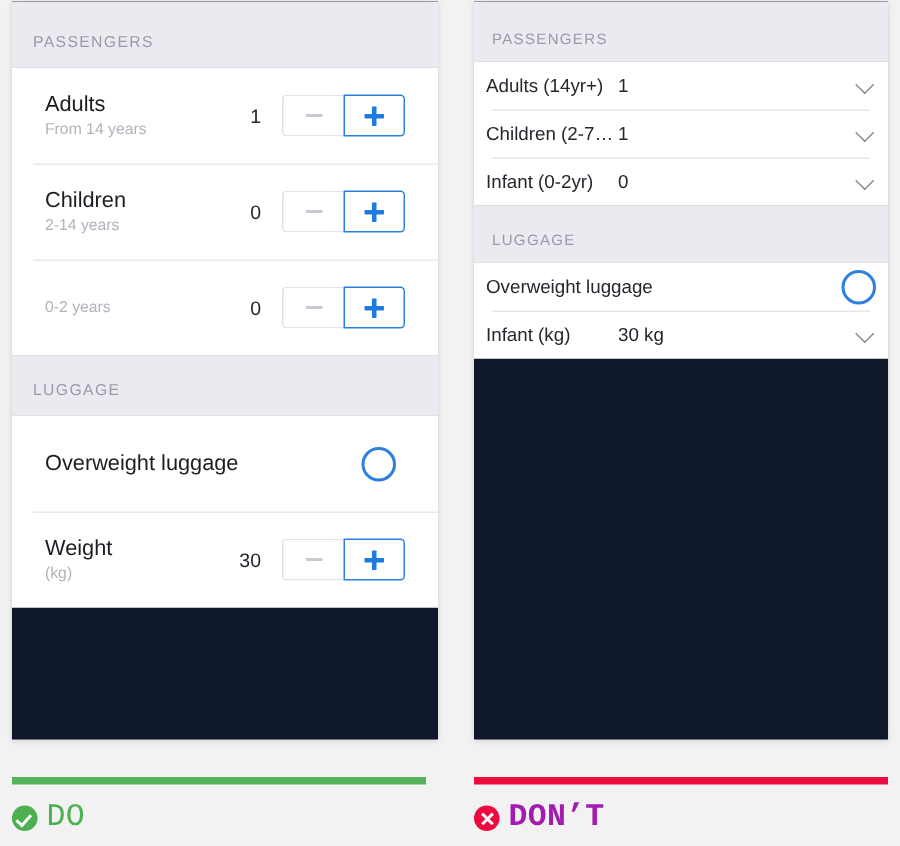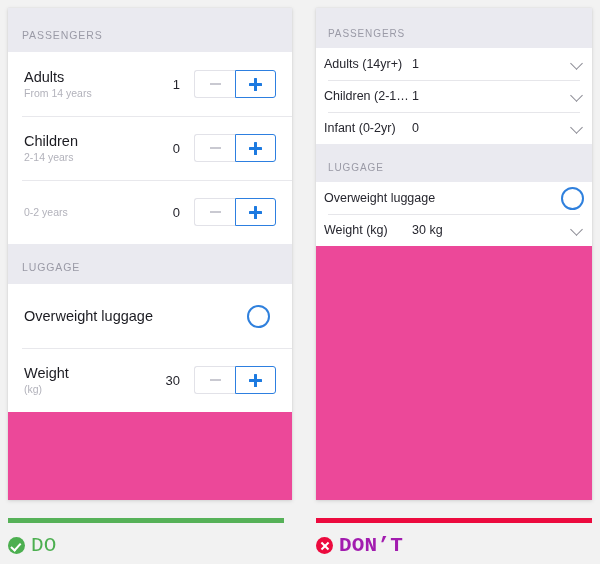--- a/index.html
+++ b/index.html
@@ -23,24 +23,24 @@
     width: 300px;
     height: 564px;
     position: relative;
     box-sizing: border-box;
   }
 
   
   .panel {
     position: absolute;
     left: 8px;
-    top: 8px;
+    top: 1px;
     width: 284px;
     height: 492px;
-    background: #ec4899;
+    background: #0f172a;
     box-shadow: 0 1px 4px rgba(0,0,0,0.13), 0 0 1px rgba(0,0,0,0.10);
     overflow: hidden;
   }
   .column.right .panel {
     left: 16px;
     width: 276px;
     height: 492px;
   }
 
   
@@ -75,21 +75,21 @@
     background: #ffffff;
   }
 
   
   .row {
     display: flex;
     align-items: center;
     box-sizing: border-box;
     background: #fff;
     position: relative;
-    padding: 0 16px;
+    padding: 0 22px;
   }
   .left .row {
     height: 64px;
   }
   .left .row + .row::before {
     content: "";
     position: absolute;
     left: 14px;
     right: 0;
     top: 0;
@@ -411,21 +411,21 @@
 
       <div class="group">
 
         <div class="row">
           <div class="r-label">Adults (14yr+)</div>
           <div class="r-value">1</div>
           <div class="chev"></div>
         </div>
 
         <div class="row">
-          <div class="r-label">Children (2-1…</div>
+          <div class="r-label">Children (2-7…</div>
           <div class="r-value">1</div>
           <div class="chev"></div>
         </div>
 
         <div class="row">
           <div class="r-label">Infant (0-2yr)</div>
           <div class="r-value">0</div>
           <div class="chev"></div>
         </div>
 
@@ -434,21 +434,21 @@
       <div class="section-header luggage">LUGGAGE</div>
 
       <div class="group">
 
         <div class="row">
           <div class="r-label" style="width:auto;flex:1 1 auto;">Overweight luggage</div>
           <div class="circle-toggle"></div>
         </div>
 
         <div class="row">
-          <div class="r-label">Weight (kg)</div>
+          <div class="r-label">Infant (kg)</div>
           <div class="r-value">30 kg</div>
           <div class="chev"></div>
         </div>
 
       </div>
     </div>
 
     <div class="footer">
       <div class="rule"></div>
       <div class="verdict">

